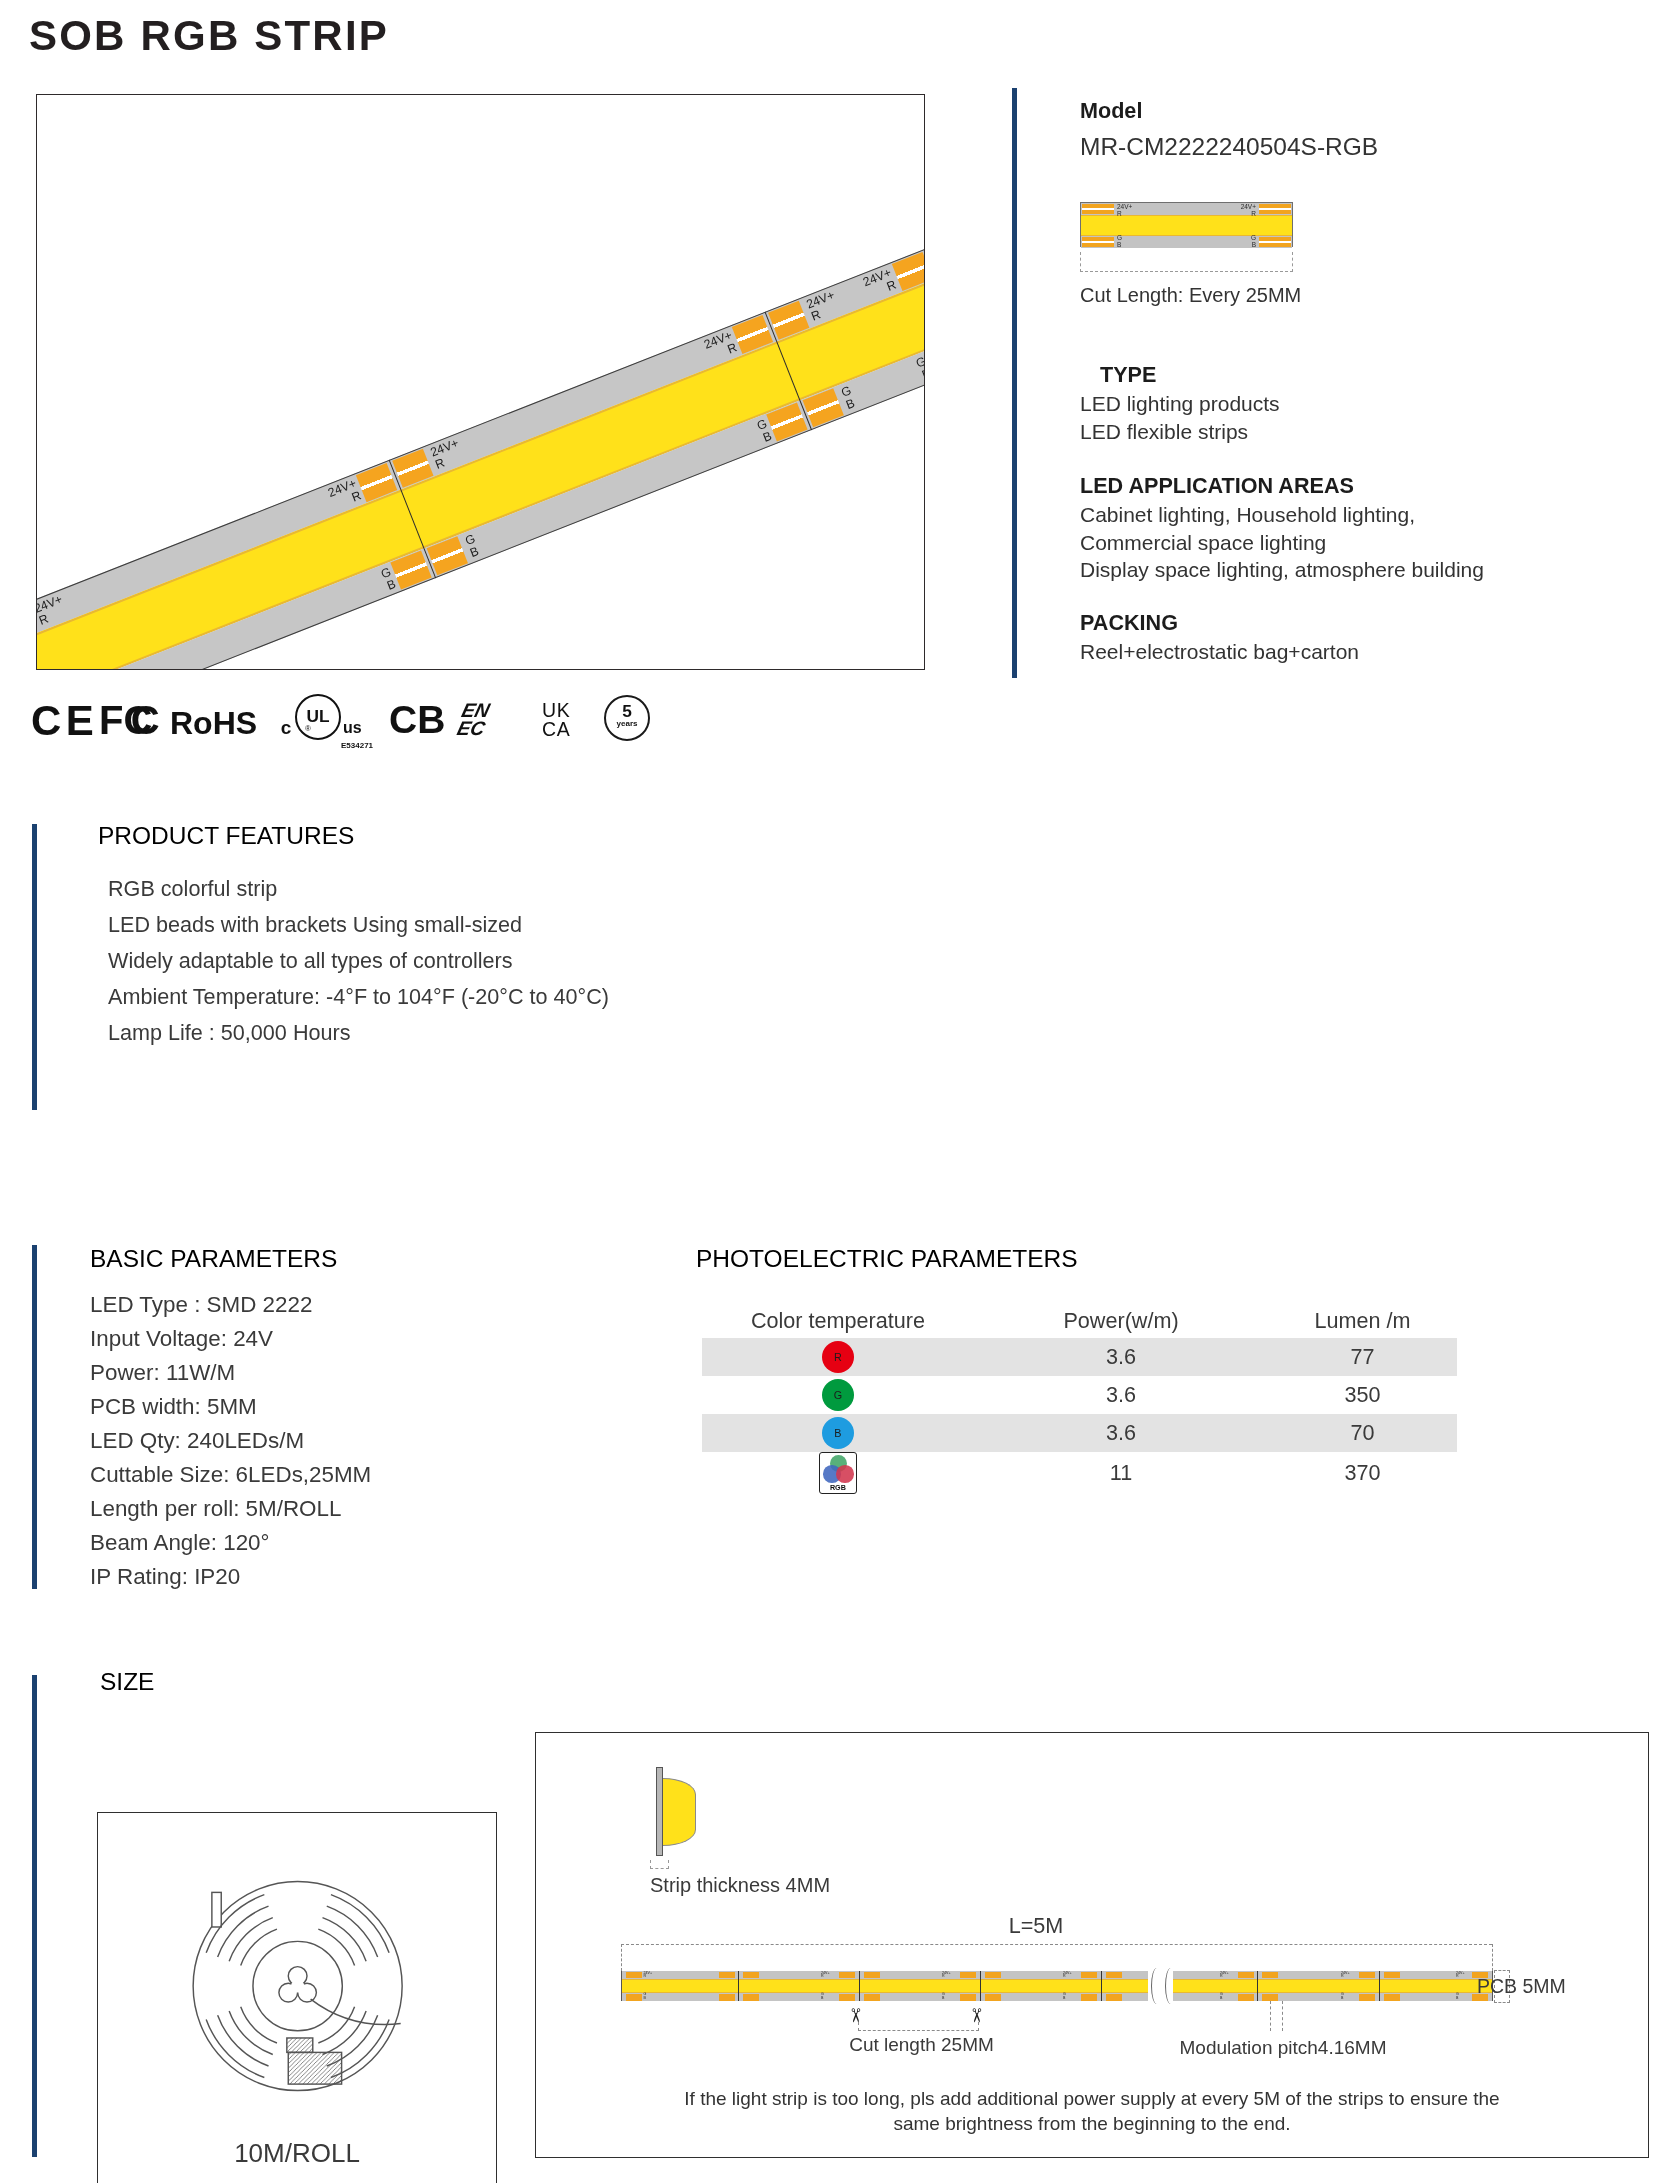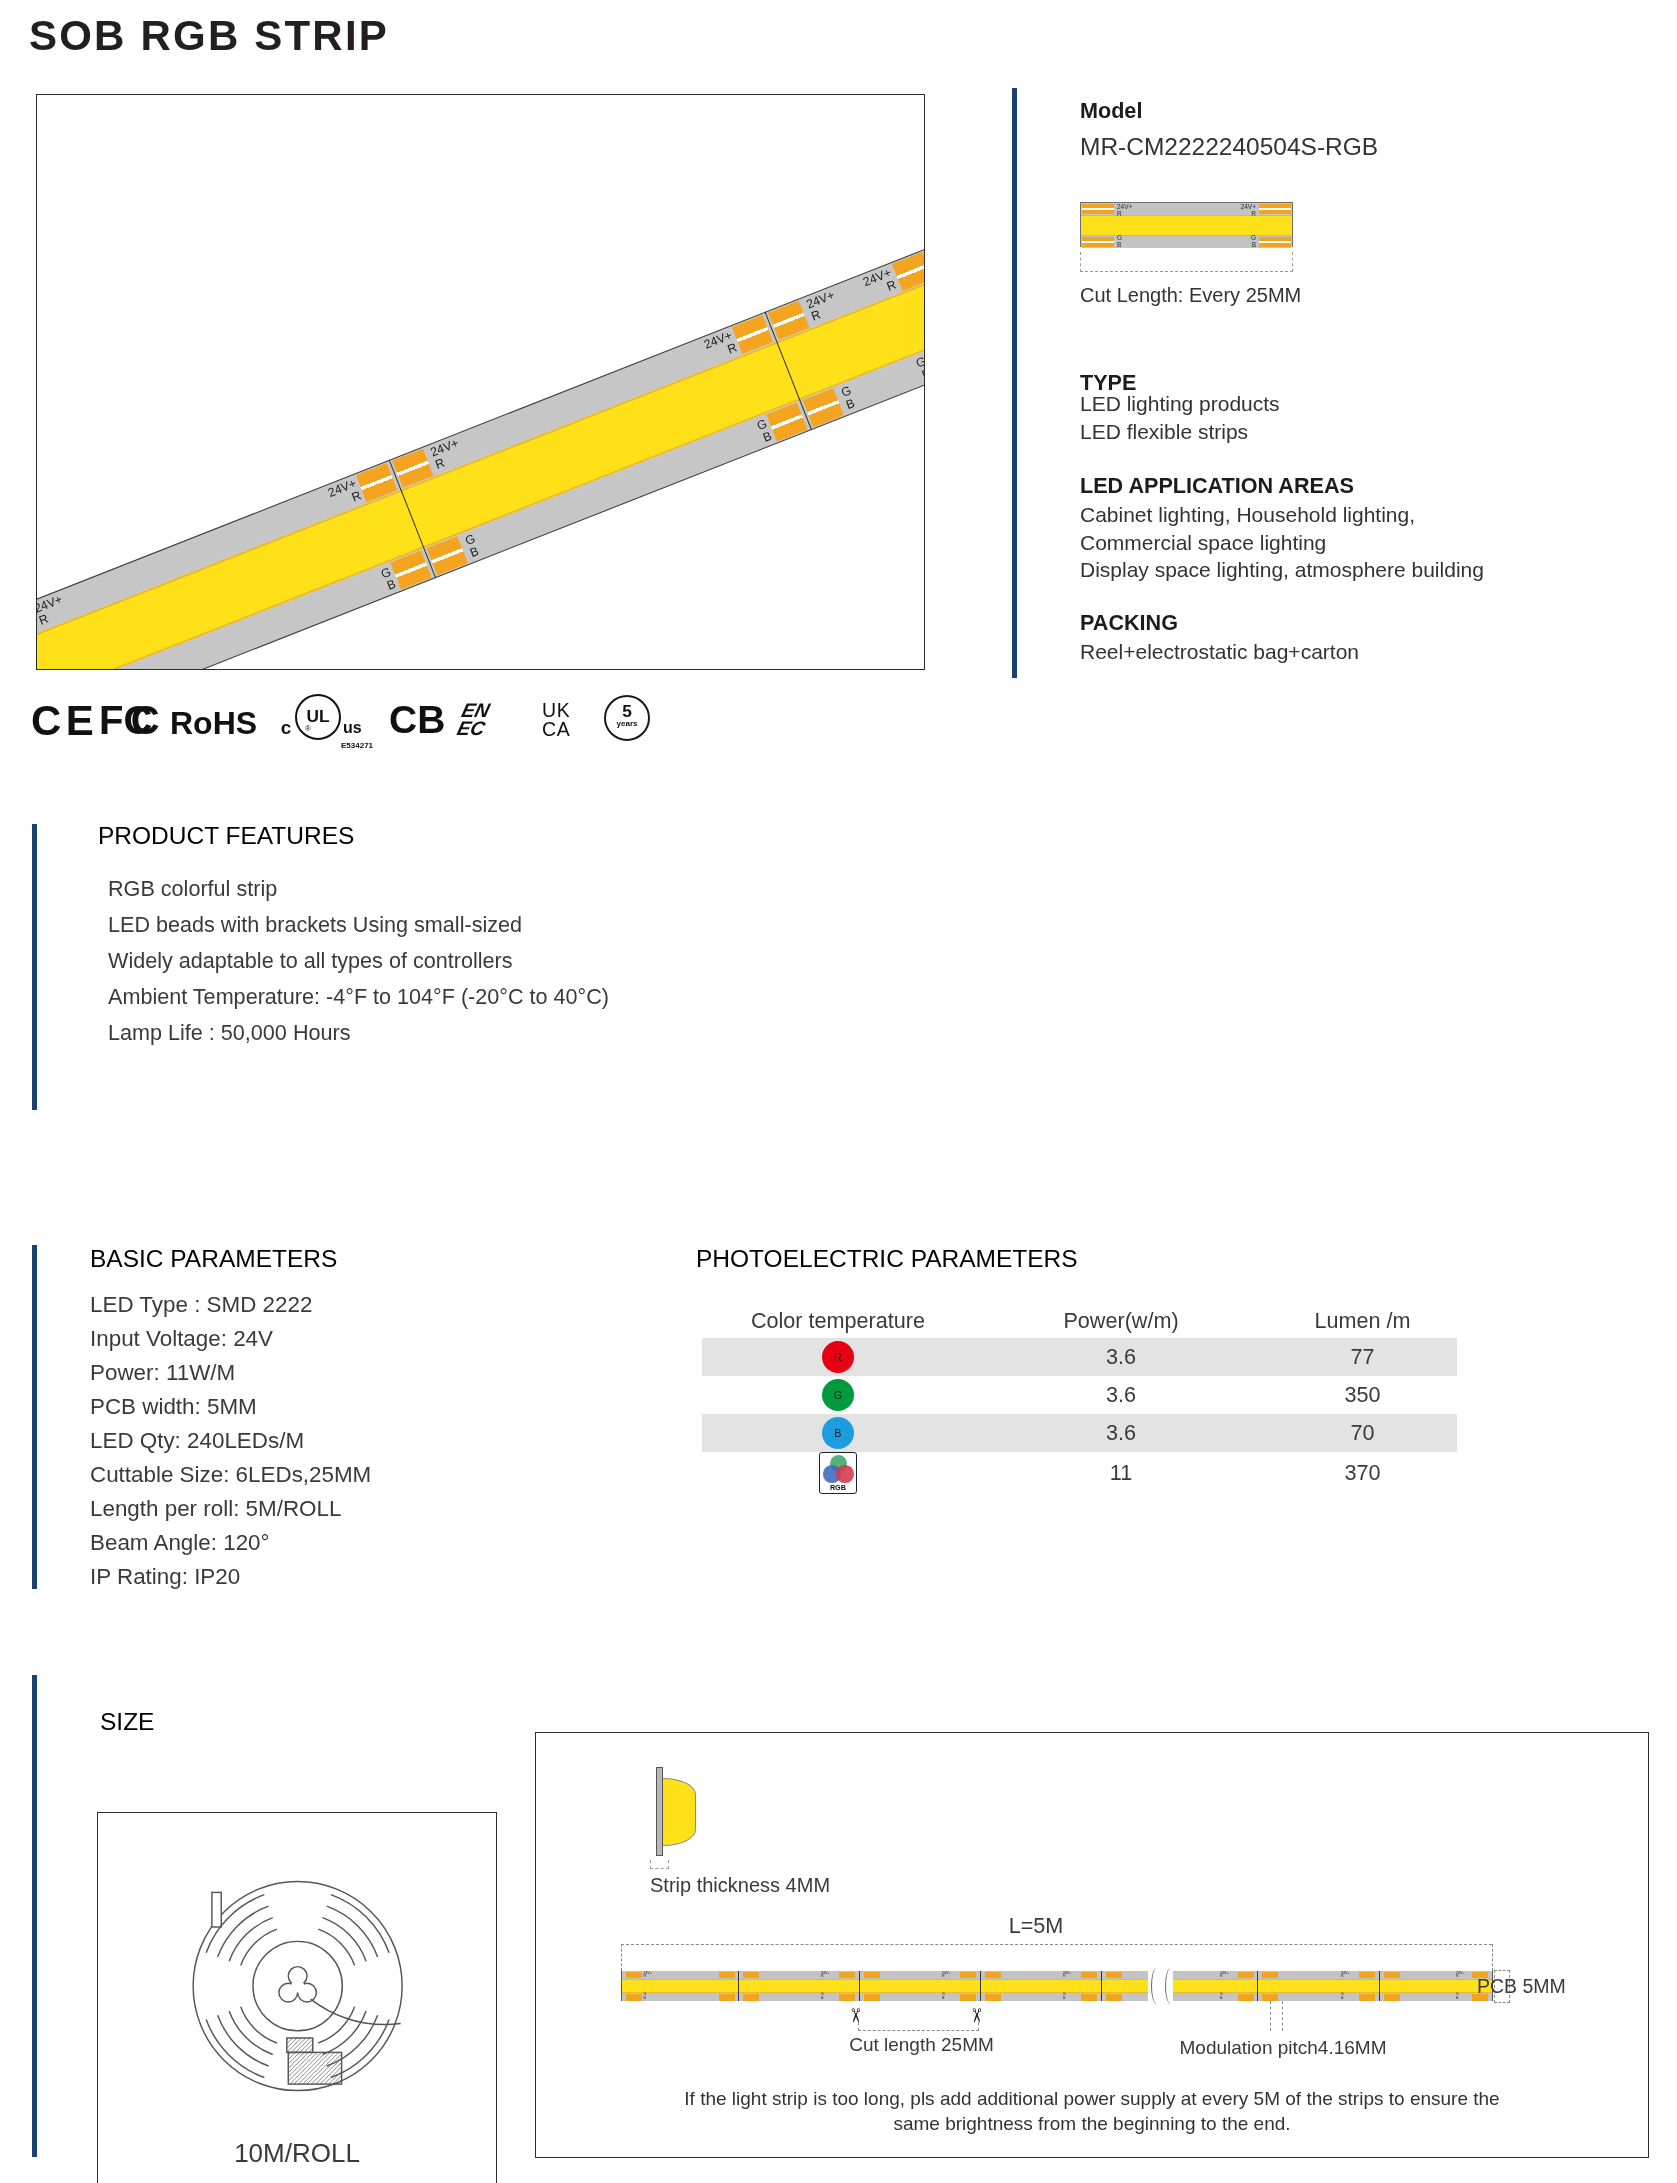--- a/index.html
+++ b/index.html
@@ -165,21 +165,21 @@
     <div class="ms-bot">
       <div class="mpad" style="left:0.7px"></div>
       <div class="mpad" style="right:0.7px"></div>
       <div class="mlbl" style="left:36px; top:-0.7px;"><span>G</span><br><span>B</span></div>
       <div class="mlbl" style="right:36px; top:-0.7px; text-align:right;"><span>G</span><br><span>B</span></div>
     </div>
   </div>
   <div class="m-meas"></div>
   <div class="rc-t" style="top:284px; font-size:20px;">Cut Length: Every 25MM</div>
 
-  <div class="rc-h" style="top:370px;">TYPE</div>
+  <div class="rc-h" style="top:362px;margin-left:20px;">TYPE</div>
   <div class="rc-t" style="top:392px;">LED lighting products</div>
   <div class="rc-t" style="top:420px;">LED flexible strips</div>
 
   <div class="rc-h" style="top:473px;">LED APPLICATION AREAS</div>
   <div class="rc-t" style="top:503px;">Cabinet lighting, Household lighting,</div>
   <div class="rc-t" style="top:531px;">Commercial space lighting</div>
   <div class="rc-t" style="top:558px;">Display space lighting, atmosphere building</div>
 
   <div class="rc-h" style="top:610px;">PACKING</div>
   <div class="rc-t" style="top:640px;">Reel+electrostatic bag+carton</div>
@@ -256,21 +256,21 @@
           <i class="cg"></i><i class="cb"></i><i class="cr"></i>
           <b>RGB</b>
         </span>
       </div>
       <div class="pe-cell">11</div>
       <div class="pe-cell">370</div>
     </div>
   </div>
 
   <div class="vline" style="left:32px; top:1675px; width:5px; height:482px;"></div>
-  <div class="sec-h" style="left:100px; top:1668px;margin-top:40px;">SIZE</div>
+  <div class="sec-h" style="left:100px; top:1668px;">SIZE</div>
 
   <div class="size-box" style="left:97px; top:1812px; width:400px; height:503px;">
     <svg width="400" height="375" viewBox="0 0 555 520">
       <defs>
         <pattern id="hatch" patternUnits="userSpaceOnUse" width="6" height="6">
           <path d="M0 6 L6 0" stroke="#555" stroke-width="1"></path>
         </pattern>
       </defs>
       <g fill="none" stroke="#555" stroke-width="2">
         <circle cx="277" cy="240" r="145"></circle>

